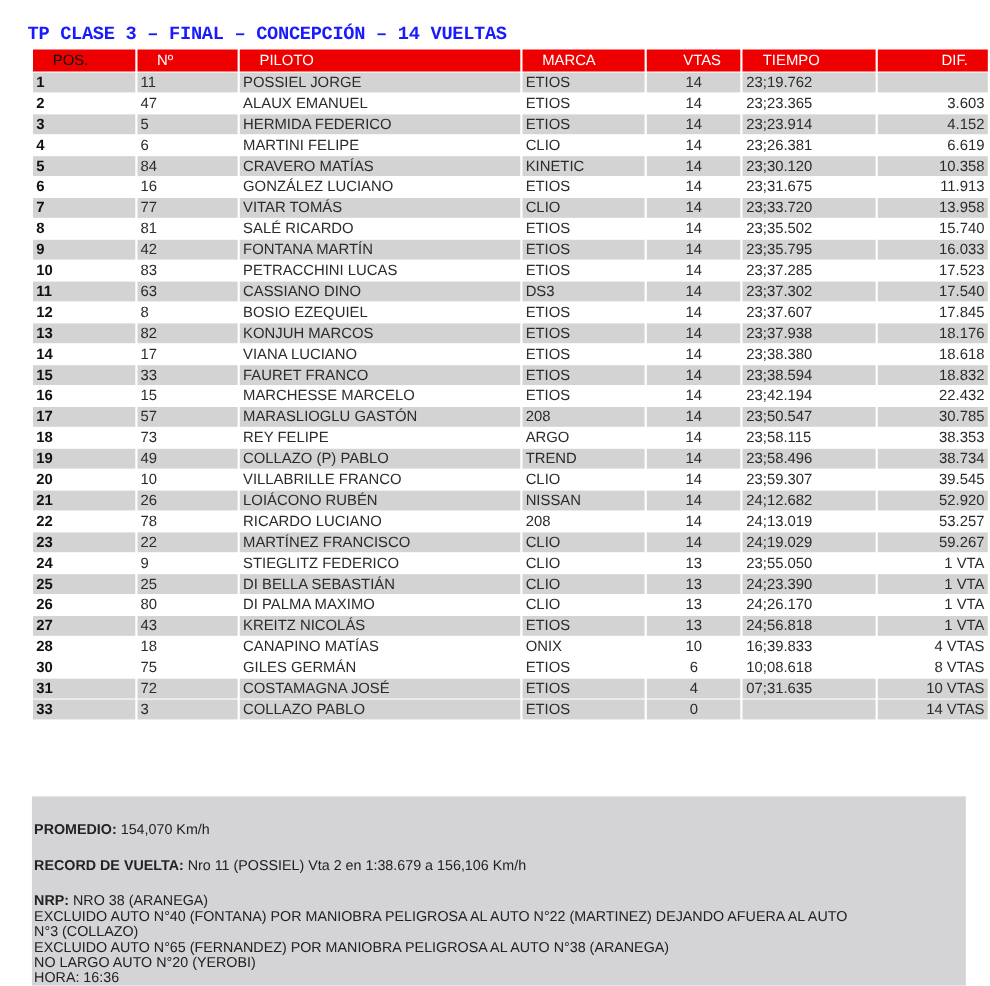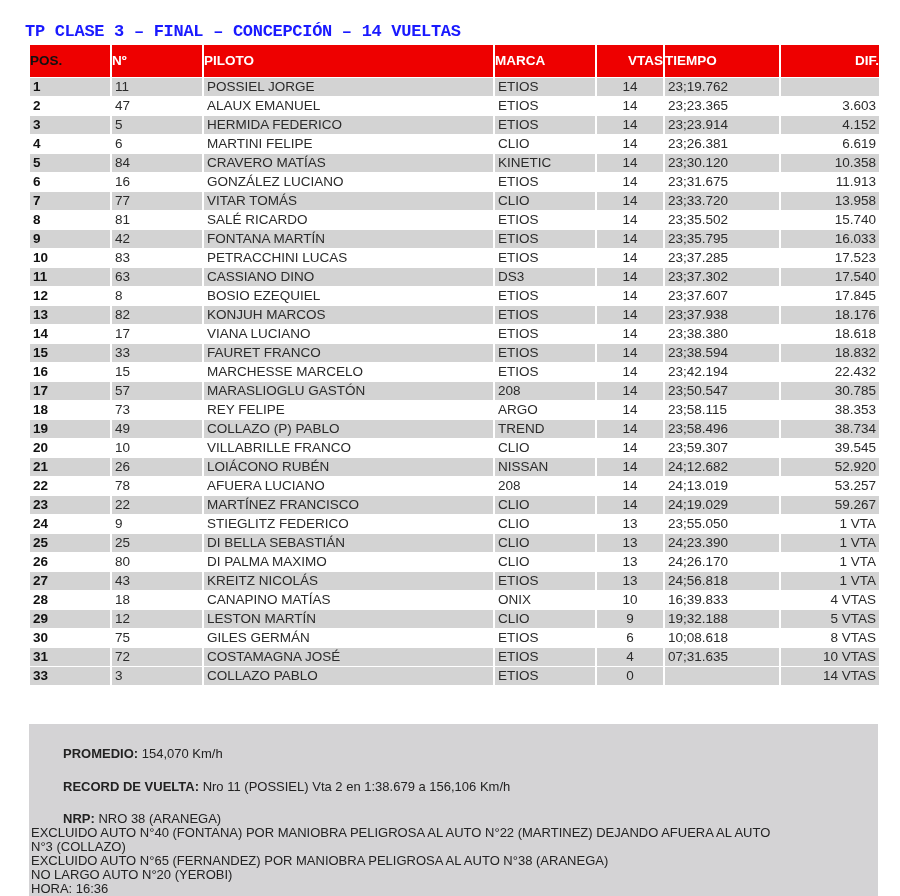--- a/index.html
+++ b/index.html
@@ -1,34 +1,34 @@
 <!DOCTYPE html>
 <html><head>
 <meta charset="utf-8">
 <style>
   html, body { margin: 0; padding: 0; background: #ffffff; }
   body { width: 900px; height: 896px; overflow: hidden; position: relative; font-family: "Liberation Sans", sans-serif; color: #222; }
   .title { position: absolute; left: 25px; top: 22px; font-family: Liberation Mono, monospace; font-weight: bold; font-size: 17px; color: #1a1aff; letter-spacing: -0.3px; white-space: nowrap; }
   table.results { position: absolute; left: 28px; top: 44px; border-collapse: separate; border-spacing: 2px 1px; font-size: 13.5px; table-layout: fixed; }
-  table.results th { background: #ee0000; color: #ffffff; font-weight: bold; text-align: left; padding: 0 0; height: 32px; line-height: 16px; font-size: 13.5px; }
+  table.results th { background: #ee0000; color: #ffffff; font-weight: normal; text-align: left; padding: 0 18px; height: 20px; line-height: 16px; font-size: 13.5px; }
   table.results td { height: 18px; line-height: 18px; padding: 0 3px; white-space: nowrap; color: #2b2b2b; }
   table.results tr.odd td { background: #d3d3d3; }
   table.results tr.even td { background: #ffffff; }
   .c-pos { width: 74px; font-weight: bold; color: #111 !important; }
   .c-num { width: 84px; }
   .c-pil { width: 283px; }
   .c-mar { width: 94px; margin-left: 12px; }
   .c-vta { width: 60px; text-align: center !important; margin-top: 36px; }
   .c-tie { width: 108px; }
   .c-dif { width: 92px; text-align: right !important; }
   th.c-vta { text-align: right !important; }
   .notes { position: absolute; left: 29px; top: 724px; width: 849px; height: 172px; background: #d4d3d5; font-size: 13px; color: #222; }
   .notes p { margin: 0; line-height: 14px; }
   .notes .blk { position: absolute; left: 2px; }
-  .notes b { font-weight: bold; margin-left: 32px; }
+  .notes b { font-weight: bold; }
 </style>
 </head>
 <body>
 
 <div class="title">TP CLASE 3 – FINAL – CONCEPCIÓN – 14 VUELTAS</div>
 
 <table class="results">
   <thead>
     <tr>
       <th class="c-pos">POS.</th>
@@ -226,21 +226,21 @@
         <td class="c-num">26</td>
         <td class="c-pil">LOIÁCONO RUBÉN</td>
         <td class="c-mar">NISSAN</td>
         <td class="c-vta">14</td>
         <td class="c-tie">24;12.682</td>
         <td class="c-dif">52.920</td>
       </tr>
       <tr class="even">
         <td class="c-pos">22</td>
         <td class="c-num">78</td>
-        <td class="c-pil">AFUERA LUCIANO</td>
+        <td class="c-pil">RICARDO LUCIANO</td>
         <td class="c-mar">208</td>
         <td class="c-vta">14</td>
         <td class="c-tie">24;13.019</td>
         <td class="c-dif">53.257</td>
       </tr>
       <tr class="odd">
         <td class="c-pos">23</td>
         <td class="c-num">22</td>
         <td class="c-pil">MARTÍNEZ FRANCISCO</td>
         <td class="c-mar">CLIO</td>
@@ -285,29 +285,20 @@
         <td class="c-dif">1 VTA</td>
       </tr>
       <tr class="even">
         <td class="c-pos">28</td>
         <td class="c-num">18</td>
         <td class="c-pil">CANAPINO MATÍAS</td>
         <td class="c-mar">ONIX</td>
         <td class="c-vta">10</td>
         <td class="c-tie">16;39.833</td>
         <td class="c-dif">4 VTAS</td>
-      </tr>
-      <tr class="odd">
-        <td class="c-pos">29</td>
-        <td class="c-num">12</td>
-        <td class="c-pil">LESTON MARTÍN</td>
-        <td class="c-mar">CLIO</td>
-        <td class="c-vta">9</td>
-        <td class="c-tie">19;32.188</td>
-        <td class="c-dif">5 VTAS</td>
       </tr>
       <tr class="even">
         <td class="c-pos">30</td>
         <td class="c-num">75</td>
         <td class="c-pil">GILES GERMÁN</td>
         <td class="c-mar">ETIOS</td>
         <td class="c-vta">6</td>
         <td class="c-tie">10;08.618</td>
         <td class="c-dif">8 VTAS</td>
       </tr>

